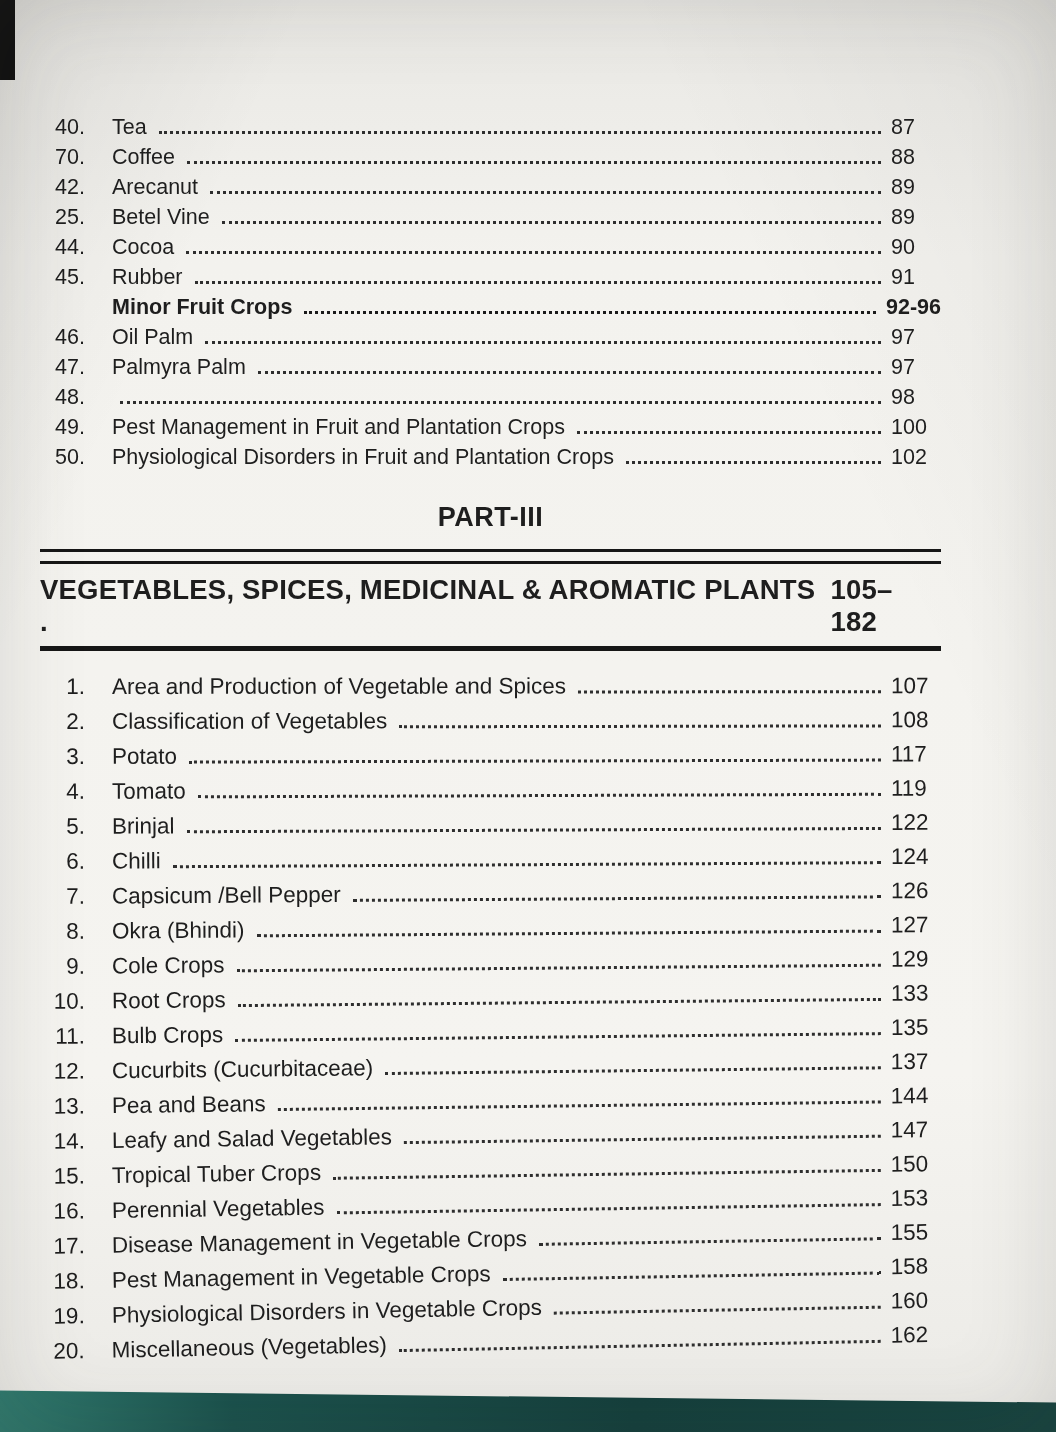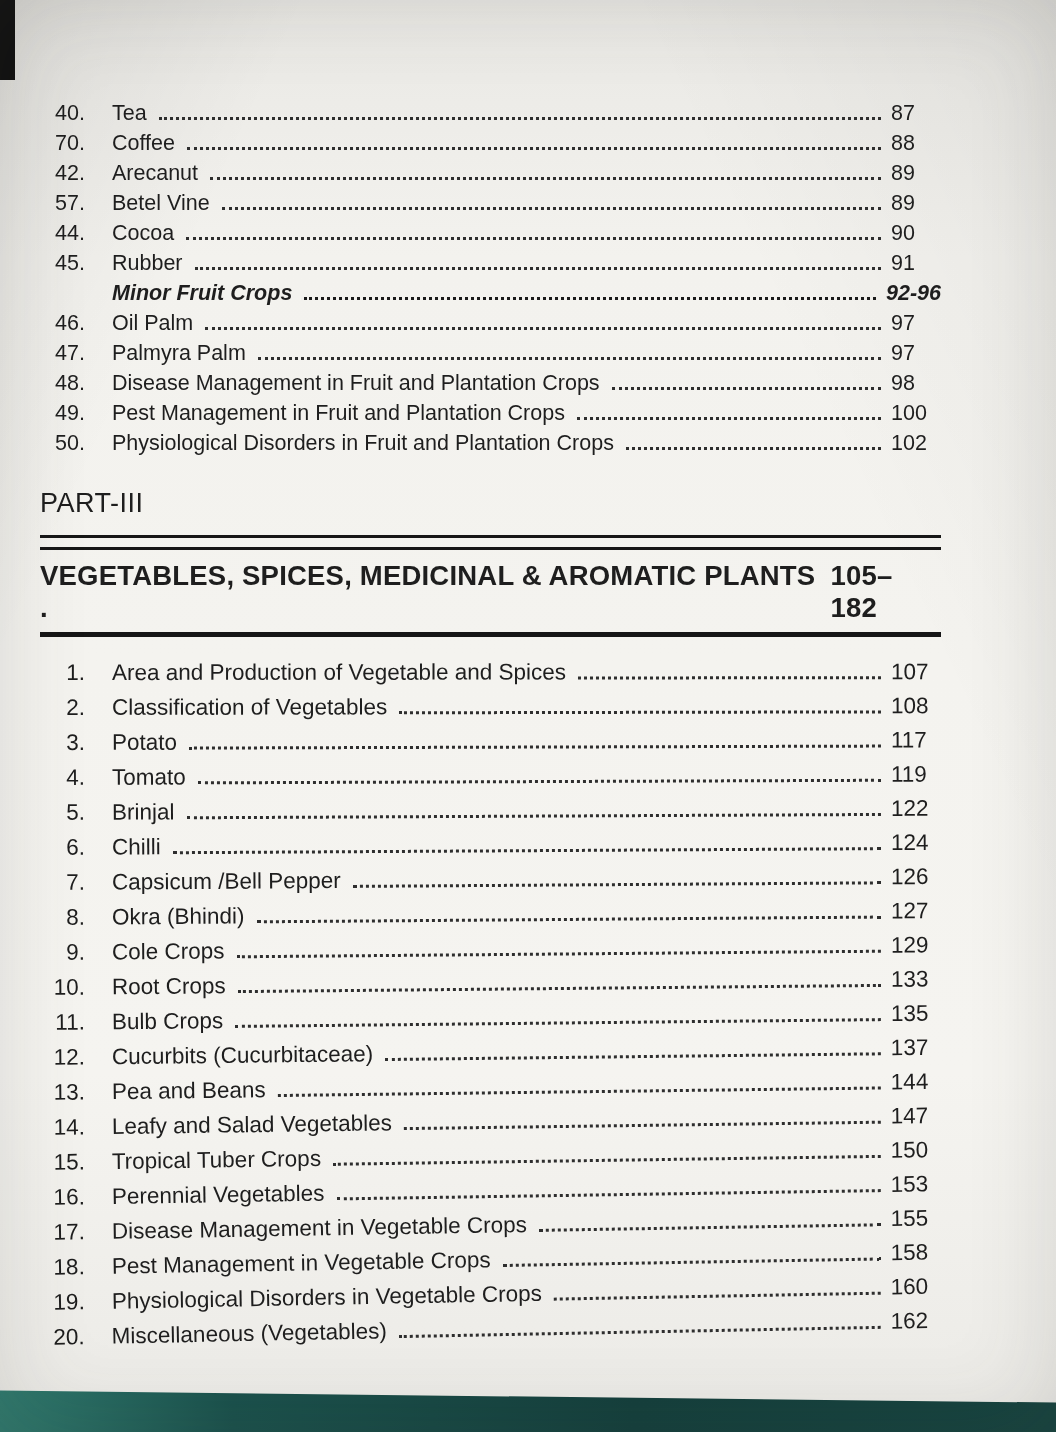--- a/index.html
+++ b/index.html
@@ -29,39 +29,39 @@
   .corner-strip{
     position:absolute;left:0;top:0;width:15px;height:80px;
     background:#101010;
   }
   .book-edge{
     position:absolute;left:0;right:0;bottom:0;height:46px;
     background:linear-gradient(90deg,var(--edge-light) 0%,var(--edge-teal) 22%,#143f3c 60%,#16433f 100%);
     clip-path:polygon(0 10%,100% 36%,100% 100%,0 100%);
   }
   .content{
-    position:absolute;left:40px;right:115px;top:96px;
+    position:absolute;left:40px;right:115px;top:110px;
   }
   .row{
     display:flex;align-items:flex-end;height:30px;
     font-size:21.5px;white-space:nowrap;
   }
   .num{flex:0 0 72px;text-align:right;padding-right:27px;box-sizing:border-box;}
   .title{padding-right:4px;}
   .dots{
     flex:1 1 auto;min-width:20px;
     border-bottom:3px dotted #2e2e2e;
     margin:0 10px 6px 8px;
   }
   .pg{flex:0 0 auto;min-width:50px;}
-  .row.bold{font-weight:700;font-style:italic;}
+  .row.bold{font-weight:700;}
   .row.bold .dots{border-bottom-color:#1a1a1a;}
 
   .part-heading{
-    font-weight:400;font-size:27px;
+    text-align:center;font-weight:700;font-size:27px;
     margin-top:32px;letter-spacing:0.5px;
   }
   .double-rule{
     margin-top:16px;height:9px;
     border-top:3.5px solid #161616;border-bottom:3.5px solid #161616;
   }
   .section-heading{
     display:flex;justify-content:space-between;align-items:center;
     font-weight:700;font-size:27.5px;letter-spacing:0.2px;
     padding:10px 2px 8px 0;
@@ -100,21 +100,21 @@
       </div>
 
       <div class="row" style="--i: 2;">
         <span class="num">42.</span>
         <span class="title">Arecanut</span>
         <span class="dots"></span>
         <span class="pg">89</span>
       </div>
 
       <div class="row" style="--i: 3;">
-        <span class="num">57.</span>
+        <span class="num">25.</span>
         <span class="title">Betel Vine</span>
         <span class="dots"></span>
         <span class="pg">89</span>
       </div>
 
       <div class="row" style="--i: 4;">
         <span class="num">44.</span>
         <span class="title">Cocoa</span>
         <span class="dots"></span>
         <span class="pg">90</span>
@@ -143,21 +143,20 @@
 
       <div class="row" style="--i: 8;">
         <span class="num">47.</span>
         <span class="title">Palmyra Palm</span>
         <span class="dots"></span>
         <span class="pg">97</span>
       </div>
 
       <div class="row" style="--i: 9;">
         <span class="num">48.</span>
-        <span class="title">Disease Management in Fruit and Plantation Crops</span>
         <span class="dots"></span>
         <span class="pg">98</span>
       </div>
 
       <div class="row" style="--i: 10;">
         <span class="num">49.</span>
         <span class="title">Pest Management in Fruit and Plantation Crops</span>
         <span class="dots"></span>
         <span class="pg">100</span>
       </div>

